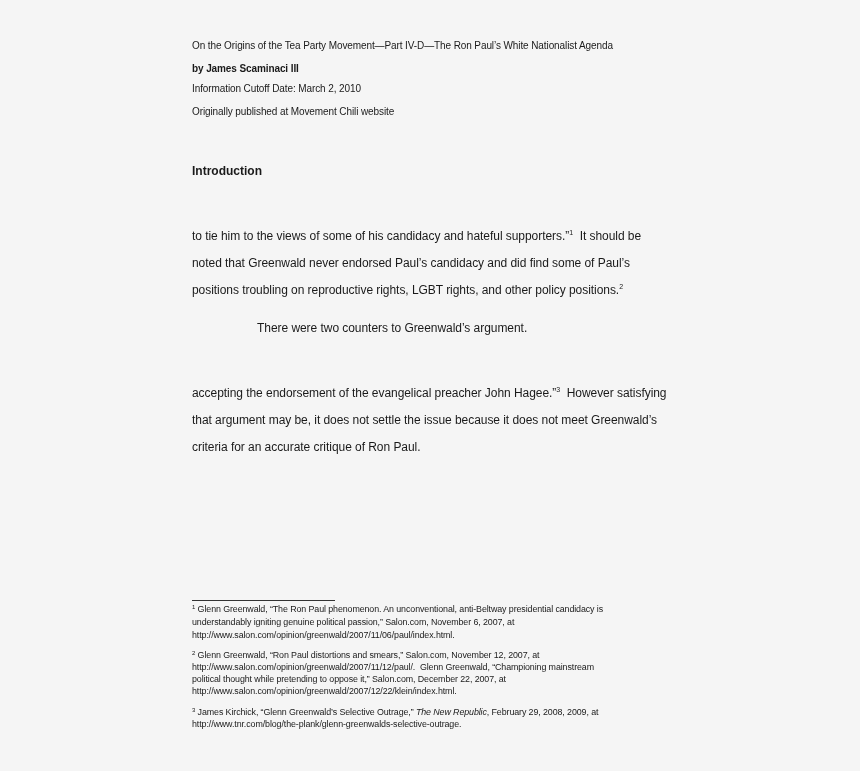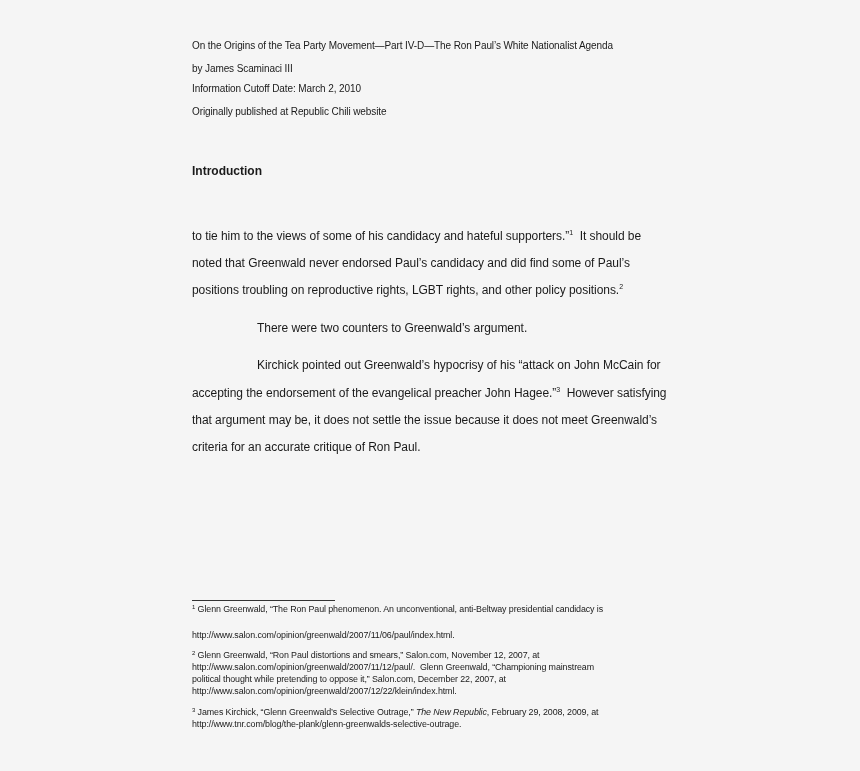--- a/index.html
+++ b/index.html
@@ -3,58 +3,58 @@
 <meta charset="utf-8">
 <style>
   html, body { margin: 0; padding: 0; }
   body {
     width: 860px; height: 771px; background: #f5f5f5; position: relative;
     font-family: "Liberation Sans", sans-serif; color: #1a1a1a; overflow: hidden;
   }
   .page { position: absolute; left: 0; top: 0; width: 860px; height: 771px; }
   .hdr { position: absolute; left: 192px; font-size: 10px; letter-spacing: -0.1px; white-space: nowrap; }
   .h-title { top: 40px; }
-  .h-author { top: 63px; }
+  .h-author { top: 63px; font-weight: bold; }
   .h-cutoff { top: 83px; }
   .h-origin { top: 106px; }
   .section-heading { position: absolute; left: 192px; top: 164px; font-size: 12px; font-weight: bold; text-align: center; }
   .body-line { position: absolute; left: 192px; font-size: 12px; white-space: nowrap; letter-spacing: -0.05px; }
   .indent { left: 257px; }
   sup { font-size: 7px; vertical-align: 5px; line-height: 0; }
   .fn-rule { position: absolute; left: 192px; top: 600px; width: 143px; height: 1px; background: #333; }
   .fn-line { position: absolute; left: 192px; font-size: 8.9px; white-space: nowrap; letter-spacing: -0.1px; }
   .fn-line sup { font-size: 6px; vertical-align: 3px; }
   em { font-style: italic; }
 </style>
 </head>
 <body>
 
 <div class="page">
 
   <div class="hdr h-title">On the Origins of the Tea Party Movement—Part IV-D—The Ron Paul’s White Nationalist Agenda</div>
   <div class="hdr h-author">by James Scaminaci III</div>
   <div class="hdr h-cutoff">Information Cutoff Date: March 2, 2010</div>
-  <div class="hdr h-origin">Originally published at Republic Chili website</div>
+  <div class="hdr h-origin">Originally published at Movement Chili website</div>
 
   <div class="section-heading">Introduction</div>
 
   <div class="body-line" style="top:229px"><span>to tie him to the views of some of his candidacy and hateful supporters.”</span><sup>1</sup><span style="white-space:pre">  It should be</span></div>
   <div class="body-line" style="top:256px">noted that Greenwald never endorsed Paul’s candidacy and did find some of Paul’s</div>
   <div class="body-line" style="top:283px"><span>positions troubling on reproductive rights, LGBT rights, and other policy positions.</span><sup>2</sup></div>
 
   <div class="body-line indent" style="top:321px">There were two counters to Greenwald’s argument.</div>
 
-  <div class="body-line indent" style="top:358px">Kirchick pointed out Greenwald’s hypocrisy of his “attack on John McCain for</div>
   <div class="body-line" style="top:386px"><span>accepting the endorsement of the evangelical preacher John Hagee.”</span><sup>3</sup><span style="white-space:pre">  However satisfying</span></div>
   <div class="body-line" style="top:413px">that argument may be, it does not settle the issue because it does not meet Greenwald’s</div>
   <div class="body-line" style="top:440px">criteria for an accurate critique of Ron Paul.</div>
 
   <div class="fn-rule"></div>
 
   <div class="fn-line" style="top:604px"><sup>1</sup><span style="white-space:pre"> Glenn Greenwald, “The Ron Paul phenomenon. An unconventional, anti-Beltway presidential candidacy is</span></div>
+  <div class="fn-line" style="top:617px">understandably igniting genuine political passion,” Salon.com, November 6, 2007, at</div>
   <div class="fn-line" style="top:630px">http://www.salon.com/opinion/greenwald/2007/11/06/paul/index.html.</div>
 
   <div class="fn-line" style="top:650px"><sup>2</sup><span style="white-space:pre"> Glenn Greenwald, “Ron Paul distortions and smears,” Salon.com, November 12, 2007, at</span></div>
   <div class="fn-line" style="top:662px; white-space:pre">http://www.salon.com/opinion/greenwald/2007/11/12/paul/.  Glenn Greenwald, “Championing mainstream</div>
   <div class="fn-line" style="top:674px">political thought while pretending to oppose it,” Salon.com, December 22, 2007, at</div>
   <div class="fn-line" style="top:686px">http://www.salon.com/opinion/greenwald/2007/12/22/klein/index.html.</div>
 
   <div class="fn-line" style="top:707px"><sup>3</sup><span style="white-space:pre"> James Kirchick, “Glenn Greenwald’s Selective Outrage,” </span><em>The New Republic</em><span>, February 29, 2008, 2009, at</span></div>
   <div class="fn-line" style="top:719px">http://www.tnr.com/blog/the-plank/glenn-greenwalds-selective-outrage.</div>
 

